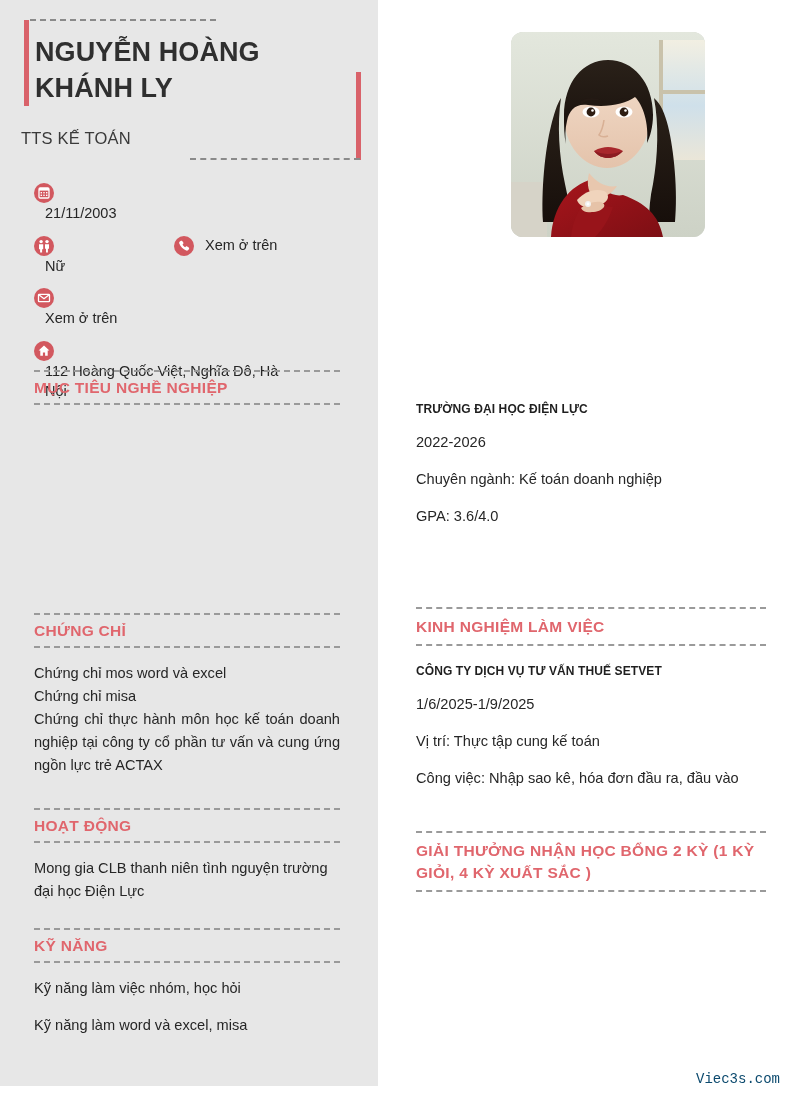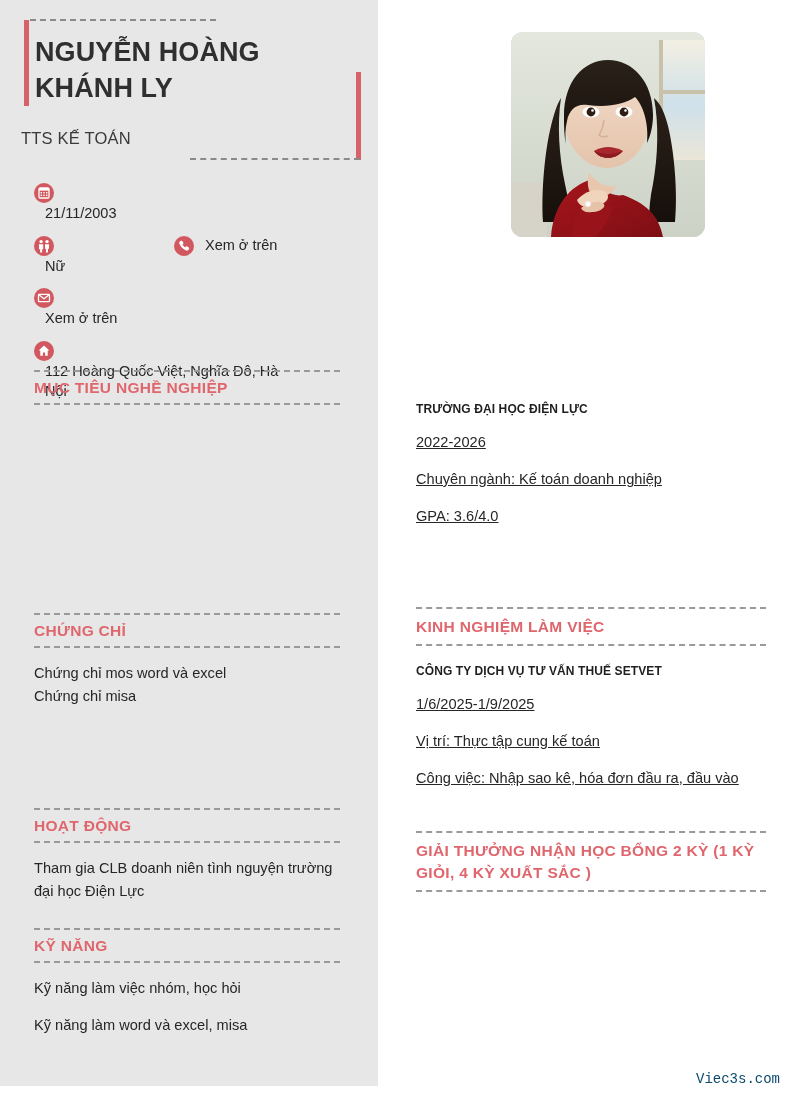--- a/index.html
+++ b/index.html
@@ -164,21 +164,20 @@
     font-weight: bold;
     color: #1f1f1f;
     letter-spacing: 0.1px;
     margin-bottom: 16px;
   }
   .rline {
     font-size: 14.6px;
     color: #262626;
     line-height: 1.5;
     margin-bottom: 15px;
-    text-decoration: underline;
   }
   .rline:last-child { margin-bottom: 0; }
 
   .watermark {
     position: absolute;
     right: 20px; bottom: 12px;
     font-size: 14px;
     color: #0c4a6e;
     font-family: "Liberation Mono", "DejaVu Sans Mono", monospace;
   }
@@ -261,26 +260,27 @@
 
     <div class="sec" style="top:370px;">
       <div class="sec-head">MỤC TIÊU NGHỀ NGHIỆP</div>
     </div>
 
     <div class="sec" style="top:613px;">
       <div class="sec-head">CHỨNG CHỈ</div>
       <div class="sec-body tight">
         <p>Chứng chỉ mos word và excel</p>
         <p>Chứng chỉ misa</p>
+        <p class="justify">Chứng chỉ thực hành môn học kế toán doanh nghiệp tại công ty cổ phần tư vấn và cung ứng ngồn lực trẻ ACTAX</p>
       </div>
     </div>
 
     <div class="sec" style="top:808px;">
       <div class="sec-head">HOẠT ĐỘNG</div>
-      <div class="sec-body">Tham gia CLB doanh niên tình nguyện trường đại học Điện Lực</div>
+      <div class="sec-body">Mong gia CLB thanh niên tình nguyện trường đại học Điện Lực</div>
     </div>
 
     <div class="sec" style="top:928px;">
       <div class="sec-head">KỸ NĂNG</div>
       <div class="sec-body">
         <p>Kỹ năng làm việc nhóm, học hỏi</p>
         <p>Kỹ năng làm word và excel, misa</p>
       </div>
     </div>
   </div>

